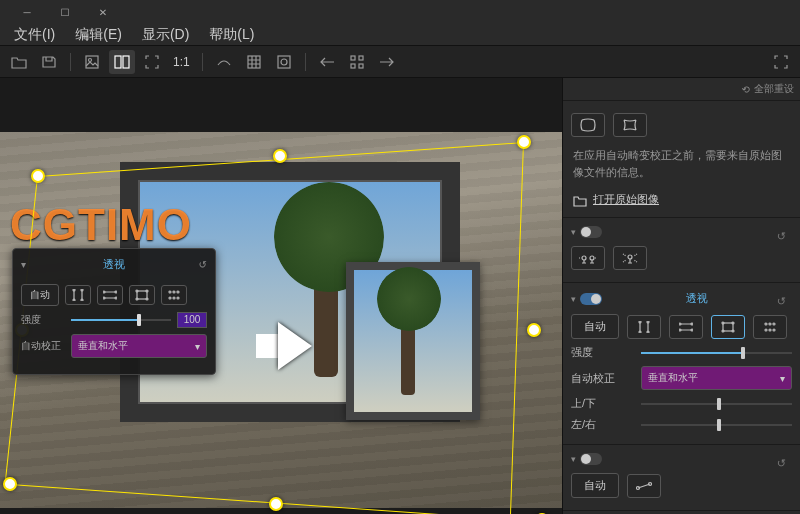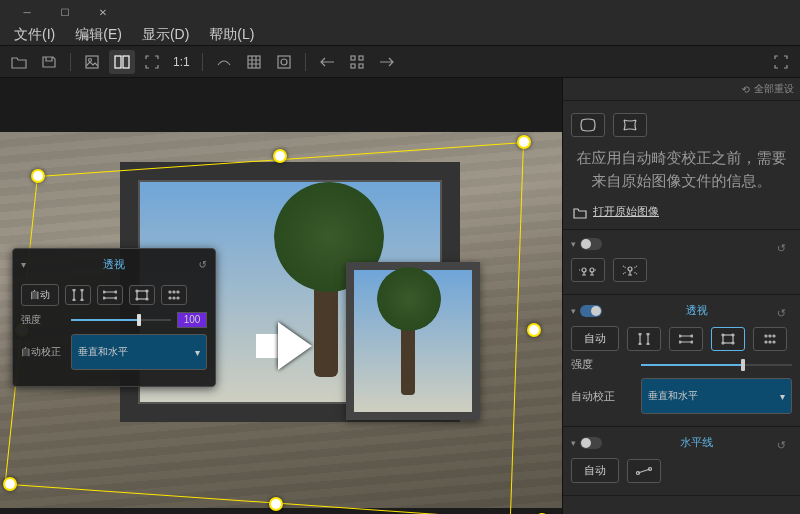--- a/index.html
+++ b/index.html
@@ -47,36 +47,36 @@
 .fphead .t { color:#5fb3e6; font-size:11px; }
 .fphead .chev, .fphead .reset { position:absolute; color:#888; font-size:10px; cursor:pointer; }
 .fphead .chev { left: 0; } .fphead .reset { right: 0; }
 .fp-row { display:flex; align-items:center; gap:6px; margin: 6px 0; }
 .fp-label { width: 44px; color:#aaa; font-size:10px; }
 .pillbtn { border:1px solid #555; border-radius:3px; padding:3px 8px; color:#ccc; font-size:10px; cursor:pointer; background:#222; display:flex; align-items:center; justify-content:center; }
 .iconbtn { width:26px; height:20px; border:1px solid #555; border-radius:3px; display:flex; align-items:center; justify-content:center; background:#222; cursor:pointer; }
 .slider { flex:1; height:2px; background:#444; position:relative; }
 .slider .fill { position:absolute; left:0; top:0; height:2px; background:#5fb3e6; }
 .slider .knob { position:absolute; top:-5px; width:4px; height:12px; background:#ddd; border-radius:1px; cursor:pointer; }
-.valbox { width:30px; height:16px; border:1px solid #555; background:#6d28d9; color:#ccc; font-size:10px; text-align:center; line-height:14px; }
-.dropdown { flex:1; height:36px; border:1px solid #555; border-radius:3px; background:#0c4a6e; display:flex; align-items:center; padding:0 6px; color:#ccc; font-size:10px; justify-content:space-between; cursor:pointer; }
+.valbox { width:30px; height:16px; border:1px solid #555; background:#4c1d95; color:#ccc; font-size:10px; text-align:center; line-height:14px; }
+.dropdown { flex:1; height:24px; border:1px solid #555; border-radius:3px; background:#701a75; display:flex; align-items:center; padding:0 6px; color:#ccc; font-size:10px; justify-content:space-between; cursor:pointer; }
 
 
 .side .sec { border-bottom: 1px solid #1a1a1a; padding: 6px 8px; position: relative; }
 .side .sec-title { color:#5fb3e6; font-size:11px; text-align:center; display:block; cursor:pointer; }
 .side .sec-head { display:flex; align-items:center; position:relative; padding: 2px 0; }
 .side .sec-head .chev { color:#888; font-size:9px; margin-right:4px; }
 .toggle { width:22px; height:12px; border-radius:6px; background:#444; position:relative; cursor:pointer; }
 .toggle.on { background:#3a6a9a; }
 .toggle .dot { position:absolute; width:10px; height:10px; background:#ccc; border-radius:50%; top:1px; left:1px; }
 .toggle.on .dot { left:11px; }
 .side .reset-icn { position:absolute; right:6px; top:6px; color:#777; font-size:11px; cursor:pointer; }
 .side .row { display:flex; align-items:center; gap:8px; margin:6px 0; }
 .side .rlabel { width: 62px; color:#bbb; font-size:11px; }
-.side .note { color:#999; font-size:15px; line-height:1.5; padding: 4px 2px 8px; text-align: center; }
+.side .note { color:#999; font-size:11px; line-height:1.5; padding: 4px 2px 8px; }
 .linkbtn { display:flex; align-items:flex-end; gap:6px; color:#ccc; font-size:11px; text-decoration:underline; cursor:pointer; padding: 4px 2px; }
 .iconrow { display:flex; gap:8px; justify-content:flex-start; margin:6px 0; }
 .bigiconbtn { width:34px; height:24px; border:1px solid #555; border-radius:3px; display:flex; align-items:center; justify-content:center; cursor:pointer; background:#262626; }
 .bigiconbtn.sel { border-color:#5fb3e6; }
 .autobtn { padding:4px 12px; border:1px solid #555; border-radius:3px; color:#ccc; font-size:11px; cursor:pointer; background:#262626; }
 .slider2 { flex:1; height:2px; background:#444; position:relative; }
 .slider2 .knob { position:absolute; top:-5px; width:4px; height:12px; background:#ccc; border-radius:1px; cursor:pointer; }
 .slider2 .fill { position:absolute; left:0; top:0; height:2px; background:#5fb3e6; }
 .resetall { color:#888; font-size:10px; cursor:pointer; padding:4px 6px; text-align:right; border-bottom:1px solid #1a1a1a; display:flex; justify-content:flex-end; align-items:center; gap:4px; }
 
@@ -176,20 +176,21 @@
       </div>
   </div>
 </div>
 
 <div class="main">
   <div class="canvas">
     <div class="photo">
       <div class="window-frame">
         <div class="tree"></div>
       </div>
+      <div class="watermark">CGTIMO</div>
 
       <div class="pline" style="left:38px;top:44px;width:490px;transform:rotate(-4deg)"></div>
       <div class="pline" style="left:10px;top:352px;width:540px;transform:rotate(4deg)"></div>
       <div class="pline" style="left:38px;top:44px;width:314px;transform:rotate(96deg)"></div>
       <div class="pline" style="left:524px;top:10px;width:382px;transform:rotate(92deg)"></div>
       <div class="ppt" style="left:38px;top:44px"></div>
       <div class="ppt" style="left:524px;top:10px"></div>
       <div class="ppt" style="left:10px;top:352px"></div>
       <div class="ppt" style="left:542px;top:388px"></div>
       <div class="ppt" style="left:280px;top:24px"></div>
@@ -382,29 +383,40 @@
             <div class="knob" style="left:66%"></div>
           </div>
       </div>
       <div class="row">
         <div class="rlabel">自动校正</div>
         <div class="dropdown">
             <span>垂直和水平</span>
             <span>▾</span>
           </div>
       </div>
+      <div class="row">
+        <div class="rlabel">上/下</div>
+        <div class="slider2">
+            <div class="knob" style="left:50%"></div>
+          </div>
+      </div>
+      <div class="row">
+        <div class="rlabel">左/右</div>
+        <div class="slider2">
+            <div class="knob" style="left:50%"></div>
+          </div>
+      </div>
     </div>
 
     <div class="sec">
       <div class="sec-head">
         <span class="chev">▾</span>
         <div class="toggle">
             <div class="dot"></div>
           </div>
-        <span class="sec-title" style="flex:1">水平线</span>
         <span class="reset-icn">↺</span>
       </div>
       <div class="row">
         <div class="autobtn">自动</div>
         <div class="bigiconbtn">
             <svg width="16" height="12" viewBox="0 0 16 12">
               <path d="M2 8 L14 4"></path>
               <circle cx="2" cy="8" r="1.5"></circle>
               <circle cx="14" cy="4" r="1.5"></circle>
             </svg>

